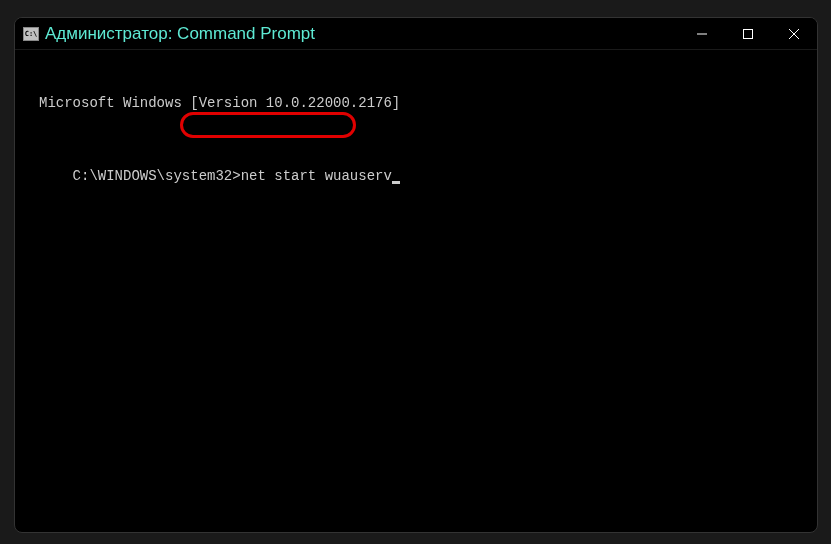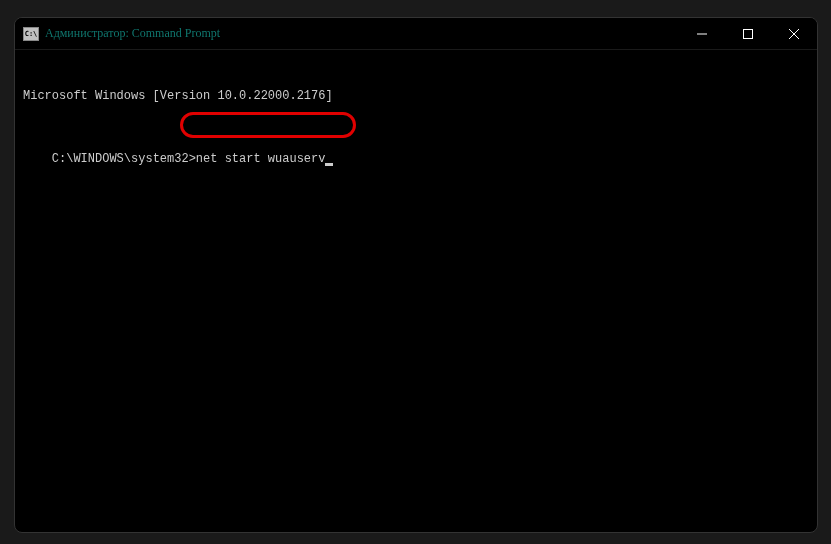--- a/index.html
+++ b/index.html
@@ -47,45 +47,45 @@
       border: 1px solid #888;
       display: flex;
       align-items: center;
       justify-content: center;
       font-size: 7px;
       color: #000;
       font-family: monospace;
       font-weight: bold;
     }
     .titlebar-title {
-      color: #0f766e;
-      font-size: 12px;
-      font-family: Liberation Serif, serif;
+      color: #5eead4;
+      font-size: 17px;
+      font-family: Liberation Sans, sans-serif;
     }
     .titlebar-controls {
       display: flex;
       height: 100%;
     }
     .titlebar-btn {
       width: 46px;
       height: 32px;
       display: flex;
       align-items: center;
       justify-content: center;
       color: #ffffff;
       cursor: pointer;
     }
     .titlebar-btn svg {
       width: 10px;
       height: 10px;
     }
     .terminal-content {
-      padding: 8px 8px;
+      padding: 8px 24px;
       color: #cccccc;
-      font-size: 12px;
+      font-size: 14px;
       line-height: 1.3;
       font-family: 'Consolas', 'Courier New', monospace;
       white-space: pre;
     }
     .terminal-line {
       display: block;
     }
     .prompt-line {
       display: inline-block;
       position: relative;

